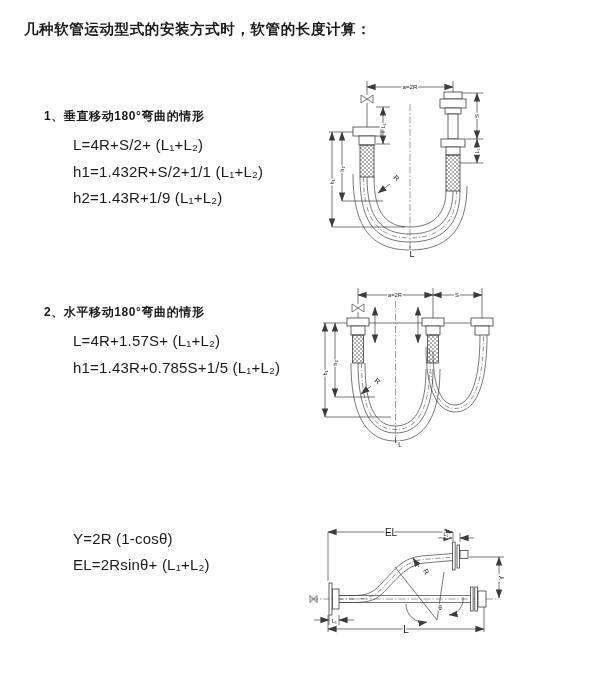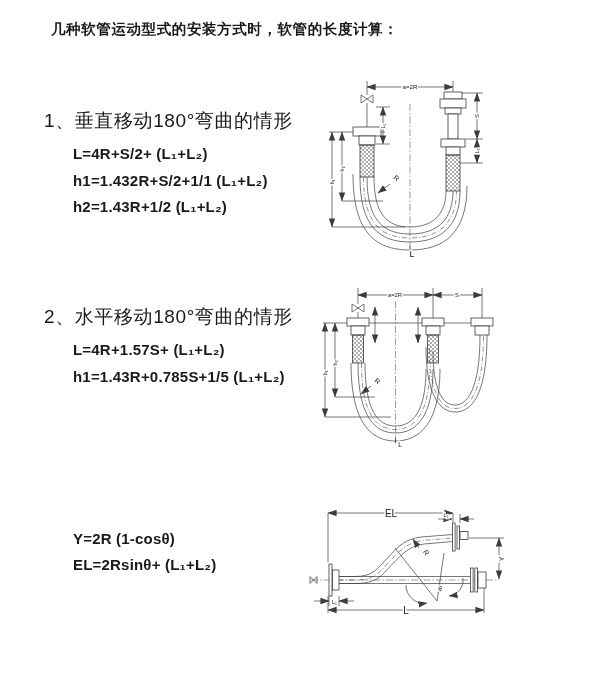--- a/index.html
+++ b/index.html
@@ -2,33 +2,33 @@
 <html><head>
 <meta charset="utf-8">
 <style>
   html,body{margin:0;padding:0}
   body{
     width:600px;height:675px;position:relative;overflow:hidden;
     background:#ffffff;color:#1a1a1a;
     font-family:"Liberation Sans","DejaVu Sans",sans-serif;
   }
   .title{
-    position:absolute;left:51px;top:20px;margin:0;
+    position:absolute;left:24px;top:20px;margin:0;
     font-size:14.5px;font-weight:700;letter-spacing:.6px;
   }
   .sec{position:absolute;left:44px;margin:0}
   #sec1{top:108px}
   #sec2{top:304px}
   #sec3{top:521px}
-  .sec h2{margin:0 0 11px 0;font-size:19px;font-weight:400;letter-spacing:.6px}
-  .sec p.formula{margin:8.5px 0 0 29px;font-size:15px;font-weight:700;line-height:18px;letter-spacing:.2px}
+  .sec h2{margin:0 0 11px 0;font-size:12px;font-weight:700;letter-spacing:.6px}
+  .sec p.formula{margin:8.5px 0 0 29px;font-size:15px;font-weight:400;line-height:18px;letter-spacing:.2px}
   .diag{position:absolute}
   #d1{left:315px;top:74px;width:190px;height:186px}
   #d2{left:315px;top:283px;width:190px;height:168px}
-  #d3{left:303px;top:492px;width:205px;height:133px}
+  #d3{left:303px;top:511px;width:205px;height:133px}
   svg{display:block;width:100%;height:100%}
   .ln{stroke:#3c3c3c;stroke-width:.7;fill:none;stroke-linecap:butt}
   .fl{fill:#ffffff;stroke:#3c3c3c;stroke-width:.8}
   .braid{stroke:#3c3c3c;stroke-width:.8}
   .cl{stroke:#5a5a5a;stroke-width:.6;fill:none;stroke-dasharray:7 2 1.5 2}
   .dsh{stroke:#4a4a4a;stroke-width:.6;fill:none;stroke-dasharray:5 2 1 2}
   svg text{fill:#1a1a1a;font-family:"Liberation Sans","DejaVu Sans",sans-serif}
   text.hl{stroke:#ffffff;stroke-width:2.6px;paint-order:stroke}
   .t52{font-size:5.2px}.t55{font-size:5.5px}.t58{font-size:5.8px}
   .t62{font-size:6.2px}.t65{font-size:6.5px}.t7{font-size:7px}
@@ -38,21 +38,21 @@
 <body>
 
 <main>
 
   <h1 class="title">几种软管运动型式的安装方式时，软管的长度计算：</h1>
 
   <section class="sec" id="sec1">
     <h2>1、垂直移动180°弯曲的情形</h2>
     <p class="formula">L=4R+S/2+ (L₁+L₂)</p>
     <p class="formula">h1=1.432R+S/2+1/1 (L₁+L₂)</p>
-    <p class="formula">h2=1.43R+1/2 (L₁+L₂)</p>
+    <p class="formula">h2=1.43R+1/9 (L₁+L₂)</p>
   </section>
 
   <section class="sec" id="sec2">
     <h2>2、水平移动180°弯曲的情形</h2>
     <p class="formula">L=4R+1.57S+ (L₁+L₂)</p>
     <p class="formula">h1=1.43R+0.785S+1/5 (L₁+L₂)</p>
   </section>
 
   <section class="sec" id="sec3">
     <p class="formula">Y=2R (1-cosθ)</p>

